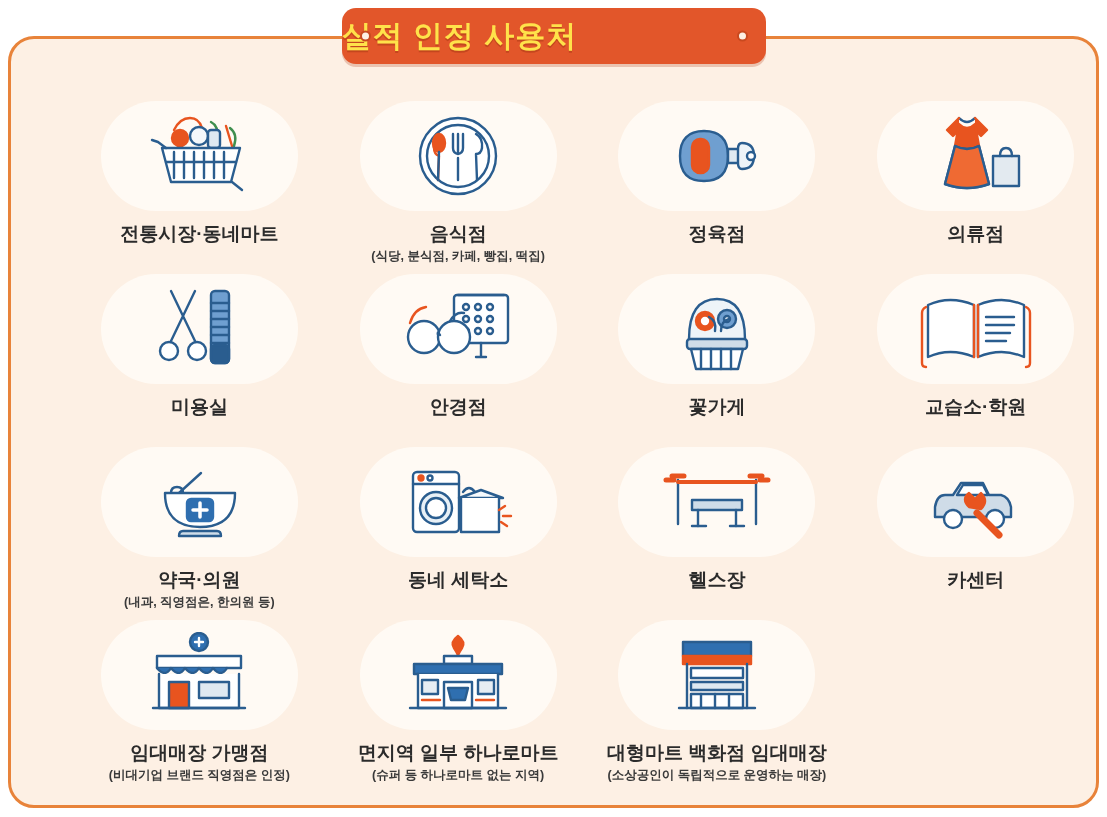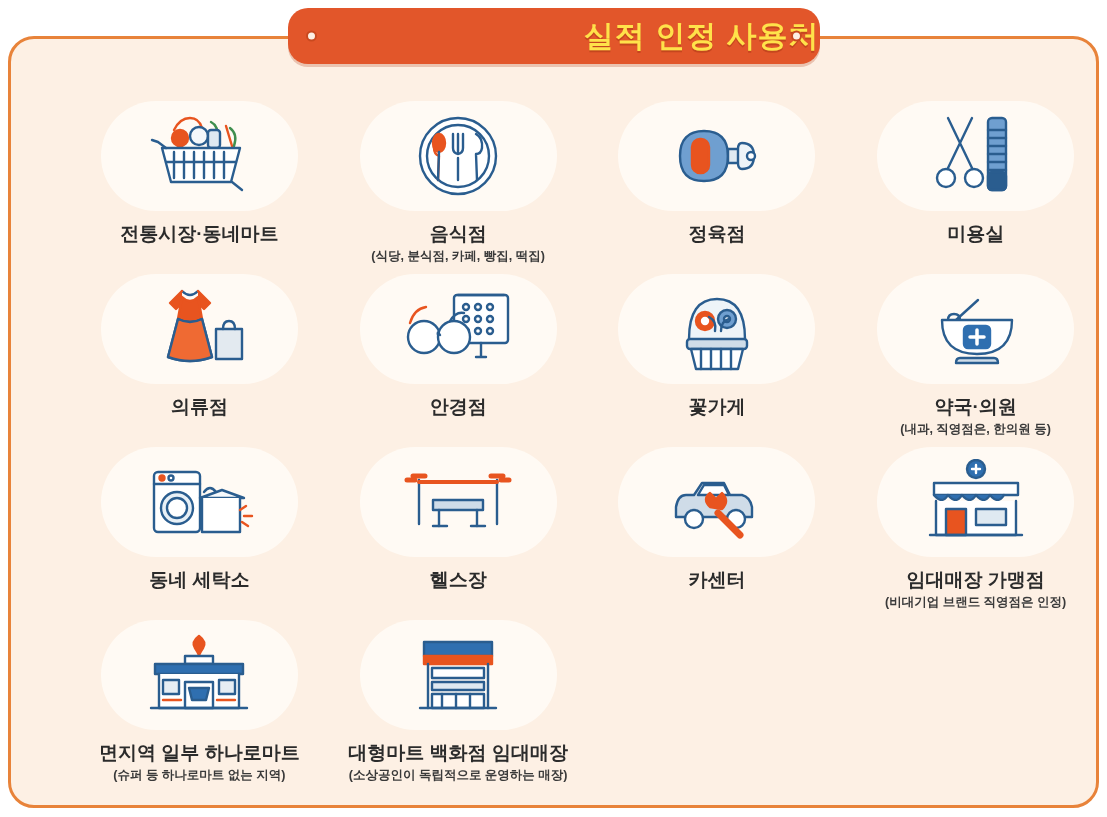--- a/index.html
+++ b/index.html
@@ -24,28 +24,28 @@
     border: 3px solid #e8833a;
     border-radius: 26px;
     box-sizing: border-box;
   }
 
   .title-banner {
     position: absolute;
     left: 50%;
     transform: translateX(-50%);
     top: 8px;
-    width: 532px;
+    width: 424px;
     height: 56px;
     background: #e2562a;
-    border-radius: 20px;
+    border-radius: 14px;
     box-shadow: 0 3px 0 rgba(180,60,20,0.25);
     display: flex;
     align-items: center;
-    justify-content: flex-end;
+    justify-content: flex-start;
     z-index: 5;
   }
   .title-banner .banner-text {
     color: #ffe24a;
     font-size: 30px;
     font-weight: bold;
     letter-spacing: 1px;
     text-shadow: 0 2px 0 rgba(140,40,10,0.35);
   }
   .banner-hole {
@@ -173,51 +173,51 @@
             <circle cx="89" cy="43" r="4" fill="#ffffff"></circle>
           </g>
         </svg>
       </div>
       <div class="label">정육점</div>
 
     </div>
 
     <div class="cell">
       <div class="tile">
-        <svg width="100" height="92" viewBox="0 0 100 92">
-          <g fill="none" stroke="#2a5d8f" stroke-width="2.4" stroke-linecap="round" stroke-linejoin="round">
-            <path d="M22 8 l24 50 M46 8 l-24 50"></path>
-            <circle cx="20" cy="68" r="9" fill="#ffffff"></circle>
-            <circle cx="48" cy="68" r="9" fill="#ffffff"></circle>
-            <rect x="62" y="8" width="18" height="72" rx="4" fill="#6f9fd0"></rect>
-            <path d="M62 20 h18 M62 28 h18 M62 36 h18 M62 44 h18 M62 52 h18 M62 60 h18"></path>
-            <rect x="62" y="62" width="18" height="18" rx="4" fill="#2a5d8f"></rect>
-          </g>
-        </svg>
-      </div>
-      <div class="label">미용실</div>
-
-    </div>
-
-    <div class="cell">
-      <div class="tile">
         <svg width="110" height="92" viewBox="0 0 110 92">
           <g fill="none" stroke="#2a5d8f" stroke-width="2.4" stroke-linecap="round" stroke-linejoin="round">
             <path d="M38 8 q8 8 16 0"></path>
             <path d="M38 8 l-12 12 l6 6 l6 -6" fill="#e8541f" stroke="#e8541f"></path>
             <path d="M54 8 l12 12 l-6 6 l-6 -6" fill="#e8541f" stroke="#e8541f"></path>
             <path d="M38 14 q8 8 16 0 l4 22 q-12 6 -24 0 z" fill="#e8541f" stroke="#e8541f"></path>
             <path d="M34 36 q12 6 24 0 l10 38 q-22 8 -44 0 z" fill="#f4seven"></path>
             <path d="M34 36 q12 6 24 0 l10 38 q-22 8 -44 0 z" fill="#ef6a33" stroke="#2a5d8f"></path>
             <path d="M72 46 h26 v30 h-26 z" fill="#e3eaf0"></path>
             <path d="M79 46 q0 -8 6 -8 q6 0 6 8"></path>
           </g>
         </svg>
       </div>
       <div class="label">의류점</div>
+
+    </div>
+
+    <div class="cell">
+      <div class="tile">
+        <svg width="100" height="92" viewBox="0 0 100 92">
+          <g fill="none" stroke="#2a5d8f" stroke-width="2.4" stroke-linecap="round" stroke-linejoin="round">
+            <path d="M22 8 l24 50 M46 8 l-24 50"></path>
+            <circle cx="20" cy="68" r="9" fill="#ffffff"></circle>
+            <circle cx="48" cy="68" r="9" fill="#ffffff"></circle>
+            <rect x="62" y="8" width="18" height="72" rx="4" fill="#6f9fd0"></rect>
+            <path d="M62 20 h18 M62 28 h18 M62 36 h18 M62 44 h18 M62 52 h18 M62 60 h18"></path>
+            <rect x="62" y="62" width="18" height="18" rx="4" fill="#2a5d8f"></rect>
+          </g>
+        </svg>
+      </div>
+      <div class="label">미용실</div>
 
     </div>
 
     <div class="cell">
       <div class="tile">
         <svg width="120" height="88" viewBox="0 0 120 88">
           <g fill="none" stroke="#2a5d8f" stroke-width="2.4" stroke-linecap="round" stroke-linejoin="round">
             <rect x="56" y="10" width="54" height="48" rx="3" fill="#ffffff"></rect>
             <path d="M60 10 h46" stroke="#2a5d8f"></path>
             <circle cx="68" cy="22" r="3"></circle>
@@ -255,20 +255,36 @@
             <rect x="20" y="56" width="60" height="10" rx="3" fill="#cfdce8"></rect>
             <path d="M24 66 h52 l-5 20 h-42 z" fill="#ffffff"></path>
             <path d="M34 66 v20 M44 66 v20 M54 66 v20 M64 66 v20"></path>
           </g>
         </svg>
       </div>
       <div class="label">꽃가게</div>
 
     </div>
 
+    <div class="cell">
+      <div class="tile">
+        <svg width="116" height="88" viewBox="0 0 116 88">
+          <g fill="none" stroke="#2a5d8f" stroke-width="2.4" stroke-linecap="round" stroke-linejoin="round">
+            <path d="M10 20 q22 -10 46 0 v52 q-24 -10 -46 0 z" fill="#ffffff"></path>
+            <path d="M106 20 q-22 -10 -46 0 v52 q24 -10 46 0 z" fill="#ffffff"></path>
+            <path d="M56 20 v52 M60 20 v52" stroke="#e8541f"></path>
+            <path d="M68 32 h28 M68 40 h28 M68 48 h24 M68 56 h20"></path>
+            <path d="M8 22 q-4 2 -4 6 v50 q0 4 4 4" stroke="#e8541f"></path>
+            <path d="M108 22 q4 2 4 6 v50 q0 4 -4 4" stroke="#e8541f"></path>
+          </g>
+        </svg>
+      </div>
+      <div class="label">교습소·학원</div>
+
+    </div>
 
     <div class="cell">
       <div class="tile">
         <svg width="100" height="86" viewBox="0 0 100 86">
           <g fill="none" stroke="#2a5d8f" stroke-width="2.4" stroke-linecap="round" stroke-linejoin="round">
             <path d="M22 34 q0 -6 6 -6 q6 0 6 6"></path>
             <path d="M30 34 l22 -20"></path>
             <path d="M16 34 h70 q0 34 -35 34 q-35 0 -35 -34 z" fill="#ffffff"></path>
             <path d="M34 72 h34 q4 0 4 5 h-42 q0 -5 4 -5z" fill="#cfdce8"></path>
             <rect x="38" y="40" width="26" height="22" rx="4" fill="#2f6fb0" stroke="#2f6fb0"></rect>

